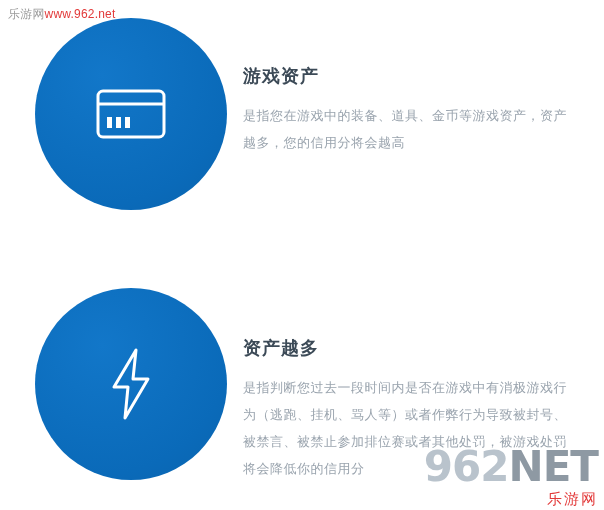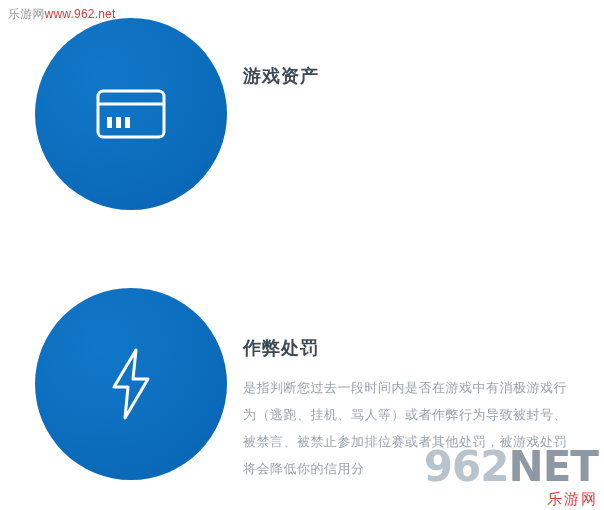--- a/index.html
+++ b/index.html
@@ -129,33 +129,34 @@
         <rect x="3" y="4" width="66" height="46" rx="5" ry="5" fill="none" stroke="#ffffff" stroke-width="3"></rect>
         <line x1="3" y1="17" x2="69" y2="17" stroke="#ffffff" stroke-width="3"></line>
         <rect x="12" y="30" width="5" height="11" fill="#ffffff"></rect>
         <rect x="21" y="30" width="5" height="11" fill="#ffffff"></rect>
         <rect x="30" y="30" width="5" height="11" fill="#ffffff"></rect>
       </svg>
     </div>
   </div>
   <div class="text-col">
     <div class="title">游戏资产</div>
+    <div class="desc">是指您在游戏中的装备、道具、金币等游戏资产，资产越多，您的信用分将会越高</div>
   </div>
 </div>
 
 <div class="section section-2">
   <div class="circle">
     <div class="icon-wrap">
       <svg width="50" height="74" viewBox="0 0 50 74" aria-hidden="true">
         <path d="M30 3 L8 40 L22 40 L19 71 L42 32 L27 32 Z" fill="none" stroke="#ffffff" stroke-width="3" stroke-linejoin="round"></path>
       </svg>
     </div>
   </div>
   <div class="text-col">
-    <div class="title">作弊处罚</div>
+    <div class="title">资产越多</div>
     <div class="desc">是指判断您过去一段时间内是否在游戏中有消极游戏行为（逃跑、挂机、骂人等）或者作弊行为导致被封号、被禁言、被禁止参加排位赛或者其他处罚，被游戏处罚将会降低你的信用分</div>
   </div>
 </div>
 
 <div class="watermark-logo">
   <span class="wm-main"><span class="wm-962">962</span><span class="wm-net">NET</span></span>
   <span class="wm-sub">乐游网</span>
 </div>
 
 </body></html>

